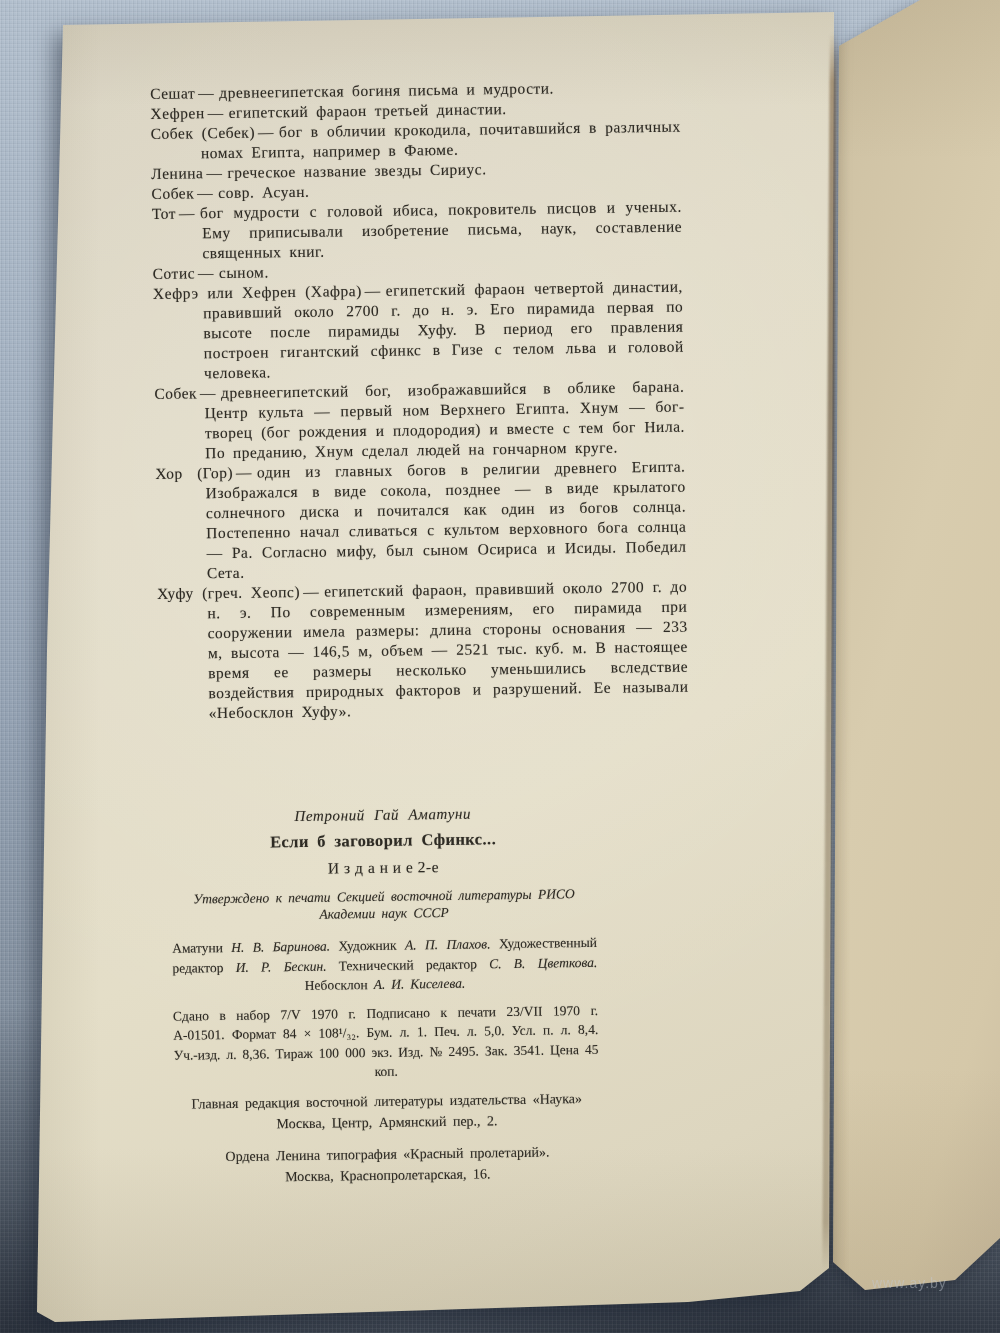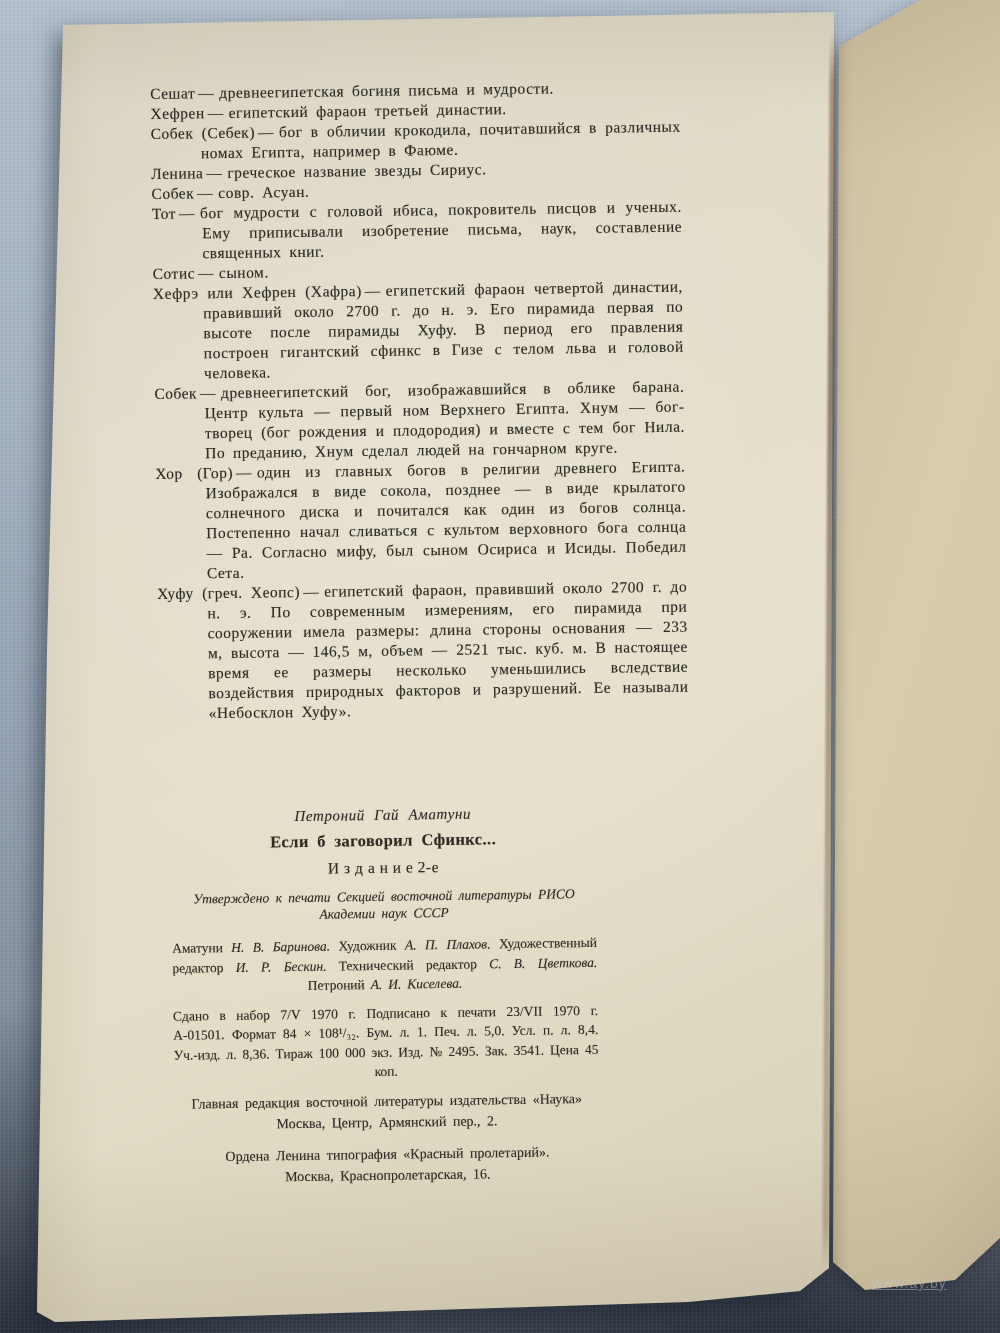--- a/index.html
+++ b/index.html
@@ -64,21 +64,20 @@
   .editors, .printinfo { font-size: 13.5px; line-height: 19.5px; text-align: justify; text-align-last: center; word-spacing: 2.5px; margin: 0 0 9px; }
   .editors .it { font-style: italic; }
   .pubblock { font-size: 14px; line-height: 21.5px; text-align: center; word-spacing: 3px; margin: 4px 0 0; }
   .pubblock p { margin: 0 0 10px; }
   .pubblock p:last-child { margin: 0; }
   
   .watermark {
     position: absolute; left: 872px; top: 1275px; z-index: 5;
     font-family: "Liberation Sans", sans-serif; font-size: 14px; letter-spacing: 1px;
     color: rgba(195,202,210,0.45);
-    text-decoration: underline;
   }
 </style>
 </head>
 <body>
 
 <div class="scene">
   <div class="fabric"></div>
 
   <div class="stack-wrap">
     <div class="page-stack"></div>
@@ -115,21 +114,21 @@
 </div>
 
         <div class="colophon">
           <p class="author">Петроний Гай Аматуни</p>
           <p class="title">Если б заговорил Сфинкс...</p>
           <p class="edition">И з д а н и е  2-е</p>
           <p class="approved">
             <span>Утверждено к печати Секцией восточной литературы РИСО</span><br>
             <span>Академии наук СССР</span>
           </p>
-          <p class="editors"><span>Аматуни </span><span class="it">Н. В. Баринова.</span><span> Художник </span><span class="it">А. П. Плахов.</span><span> Художественный редактор </span><span class="it">И. Р. Бескин.</span><span> Технический редактор </span><span class="it">С. В. Цветкова.</span><span> Петроний </span><span class="it">А. И. Киселева.</span></p>
+          <p class="editors"><span>Аматуни </span><span class="it">Н. В. Баринова.</span><span> Художник </span><span class="it">А. П. Плахов.</span><span> Художественный редактор </span><span class="it">И. Р. Бескин.</span><span> Технический редактор </span><span class="it">С. В. Цветкова.</span><span> Небосклон </span><span class="it">А. И. Киселева.</span></p>
           <p class="printinfo">Сдано в набор 7/V 1970 г. Подписано к печати 23/VII 1970 г. А-01501. Формат 84 × 108¹/₃₂. Бум. л. 1. Печ. л. 5,0. Усл. п. л. 8,4. Уч.-изд. л. 8,36. Тираж 100 000 экз. Изд. № 2495. Зак. 3541. Цена 45 коп.</p>
           <div class="pubblock">
             <p>
               <span>Главная редакция восточной литературы издательства «Наука»</span><br>
               <span>Москва, Центр, Армянский пер., 2.</span>
             </p>
             <p>
               <span>Ордена Ленина типография «Красный пролетарий».</span><br>
               <span>Москва, Краснопролетарская, 16.</span>
             </p>

